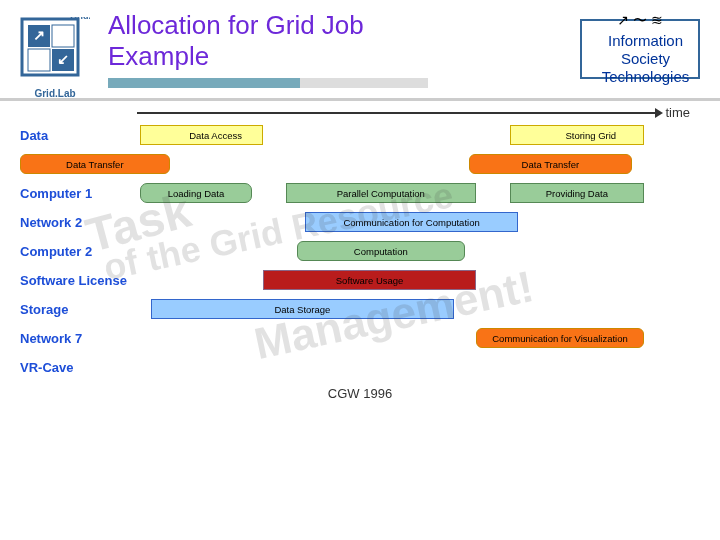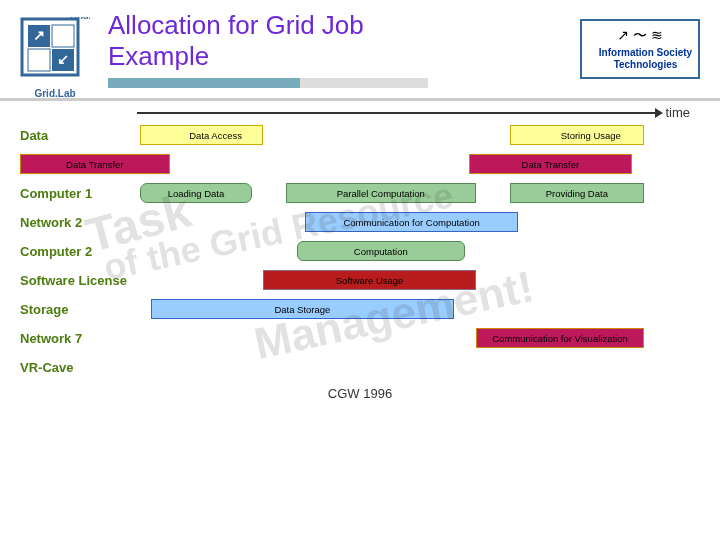--- a/index.html
+++ b/index.html
@@ -65,23 +65,23 @@
     }
     .logo-right-icons {
       display: flex;
       gap: 4px;
       margin-bottom: 2px;
     }
     .logo-right-icons span {
       font-size: 14px;
     }
     .logo-right-text {
-      font-size: 10px;
+      font-size: 15px;
       color: #003399;
-      font-weight: bold;
+      font-weight: normal;
       text-align: center;
       line-height: 1.2;
       margin-left: 11px;
     }
 
     
     .main {
       padding: 4px 20px 4px 20px;
       position: relative;
     }
@@ -127,41 +127,41 @@
     .gantt-row {
       display: flex;
       align-items: center;
       margin-bottom: 3px;
       height: 26px;
     }
     .row-label {
       width: 120px;
       font-size: 13px;
       font-weight: bold;
-      color: #4d7c0f;
+      color: #1d4ed8;
       flex-shrink: 0;
     }
     .row-bars {
       flex: 1;
       position: relative;
       height: 22px;
     }
     .bar {
       position: absolute;
       height: 20px;
       top: 1px;
       display: flex;
       align-items: center;
       justify-content: center;
       font-size: 9.5px;
       color: #000;
       border: 1px solid #888;
     }
     .bar-yellow { background: #ffff99; border-color: #ccaa00; padding-left: 28px; }
-    .bar-orange { background: #be185d; border-color: #cc8800; }
+    .bar-orange { background: #f97316; border-color: #cc8800; border-radius: 6px; }
     .bar-green  { background: #99cc99; border-color: #558855; }
     .bar-blue   { background: #99ccff; border-color: #3366cc; }
     .bar-purple { background: #b91c1c; border-color: #886688; }
     .diagonal-task {
       font-size: 42px;
       font-weight: bold;
       color: rgba(80,80,80,0.18);
       transform: rotate(-15deg);
       transform-origin: left top;
       position: absolute;
@@ -240,21 +240,21 @@
     </div>
     <span class="time-label">time</span>
   </div>
 
   <div class="gantt-container" id="gantt-container">
 
   <div class="gantt-row">
         <div class="row-label">Data</div>
         <div class="row-bars">
           <div class="bar bar-yellow" style="left: 0%; width: 22%;">Data Access</div>
-          <div class="bar bar-yellow" style="left: 66%; width: 24%;">Storing Usage</div>
+          <div class="bar bar-yellow" style="left: 66%; width: 24%;">Storing Grid</div>
         </div>
       </div>
       <div class="gantt-row">
         <div class="row-bars">
           <div class="bar bar-orange" style="left: 0%; width: 22%;">Data Transfer</div>
           <div class="bar bar-orange" style="left: 66%; width: 24%;">Data Transfer</div>
         </div>
       </div>
       <div class="gantt-row">
         <div class="row-label">Computer 1</div>

